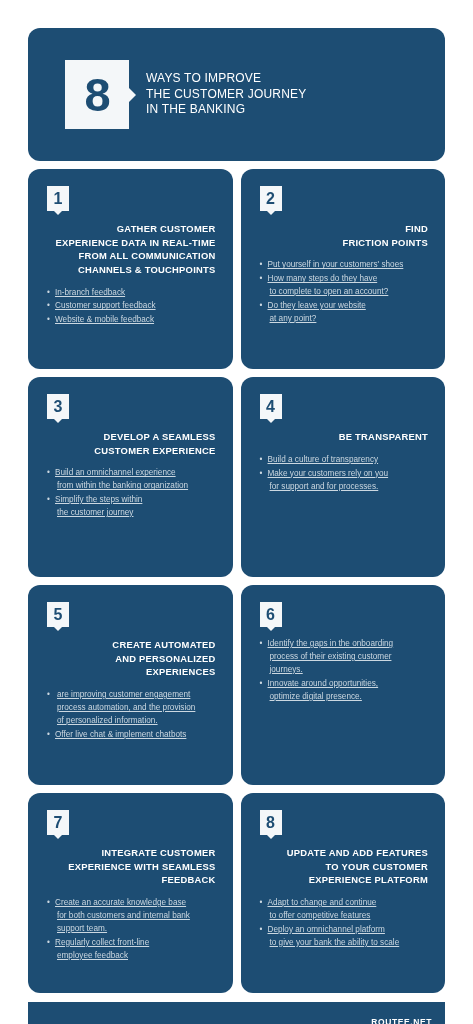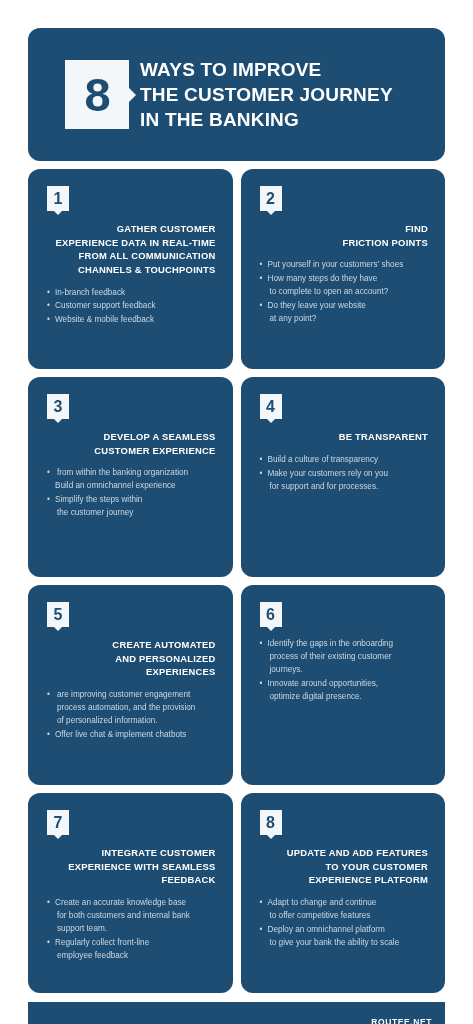--- a/index.html
+++ b/index.html
@@ -54,24 +54,24 @@
     right: -7px;
     top: 50%;
     transform: translateY(-50%);
     width: 0; height: 0;
     border-top: 7px solid transparent;
     border-bottom: 7px solid transparent;
     border-left: 7px solid #f4f7f9;
   }
 
   .hero-title {
-    margin-left: 11px;
+    margin-left: 17px;
     color: #ffffff;
-    font-size: 19px;
-    font-weight: bold;
+    font-size: 12px;
+    font-weight: normal;
     line-height: 1.33;
     letter-spacing: 0.2px;
     white-space: nowrap;
   }
   .hero-title .hl { display: block; }
 
   
   .grid {
     margin-top: 8px;
     display: grid;
@@ -135,21 +135,21 @@
     line-height: 1.58;
     padding-left: 8px;
     position: relative;
     margin-bottom: 1px;
   }
   .bullets li .b-dot {
     position: absolute;
     left: 0;
     top: 0;
   }
-  .bullets li .bl { display: block; }
+  .bullets li .bl { display: block; text-decoration: underline; }
   .bullets li .bl.cont { padding-left: 2px; }
 
   
   .footer-bar {
     margin-top: 9px;
     height: 40px;
     background: #1d4d73;
     display: flex;
     align-items: center;
     justify-content: flex-end;
@@ -233,22 +233,22 @@
         <div class="badge">
           <span class="badge-num">3</span>
         </div>
         <div class="card-title">
           <span class="tl">DEVELOP A SEAMLESS</span>
           <span class="tl">CUSTOMER EXPERIENCE</span>
         </div>
         <ul class="bullets">
           <li>
             <span class="b-dot">•</span>
+            <span class="bl">Build an omnichannel experience</span>
             <span class="bl cont">from within the banking organization</span>
-            <span class="bl">Build an omnichannel experience</span>
           </li>
           <li>
             <span class="b-dot">•</span>
             <span class="bl">Simplify the steps within</span>
             <span class="bl cont">the customer journey</span>
           </li>
         </ul>
       </div>
       <div class="card">
         <div class="badge">

